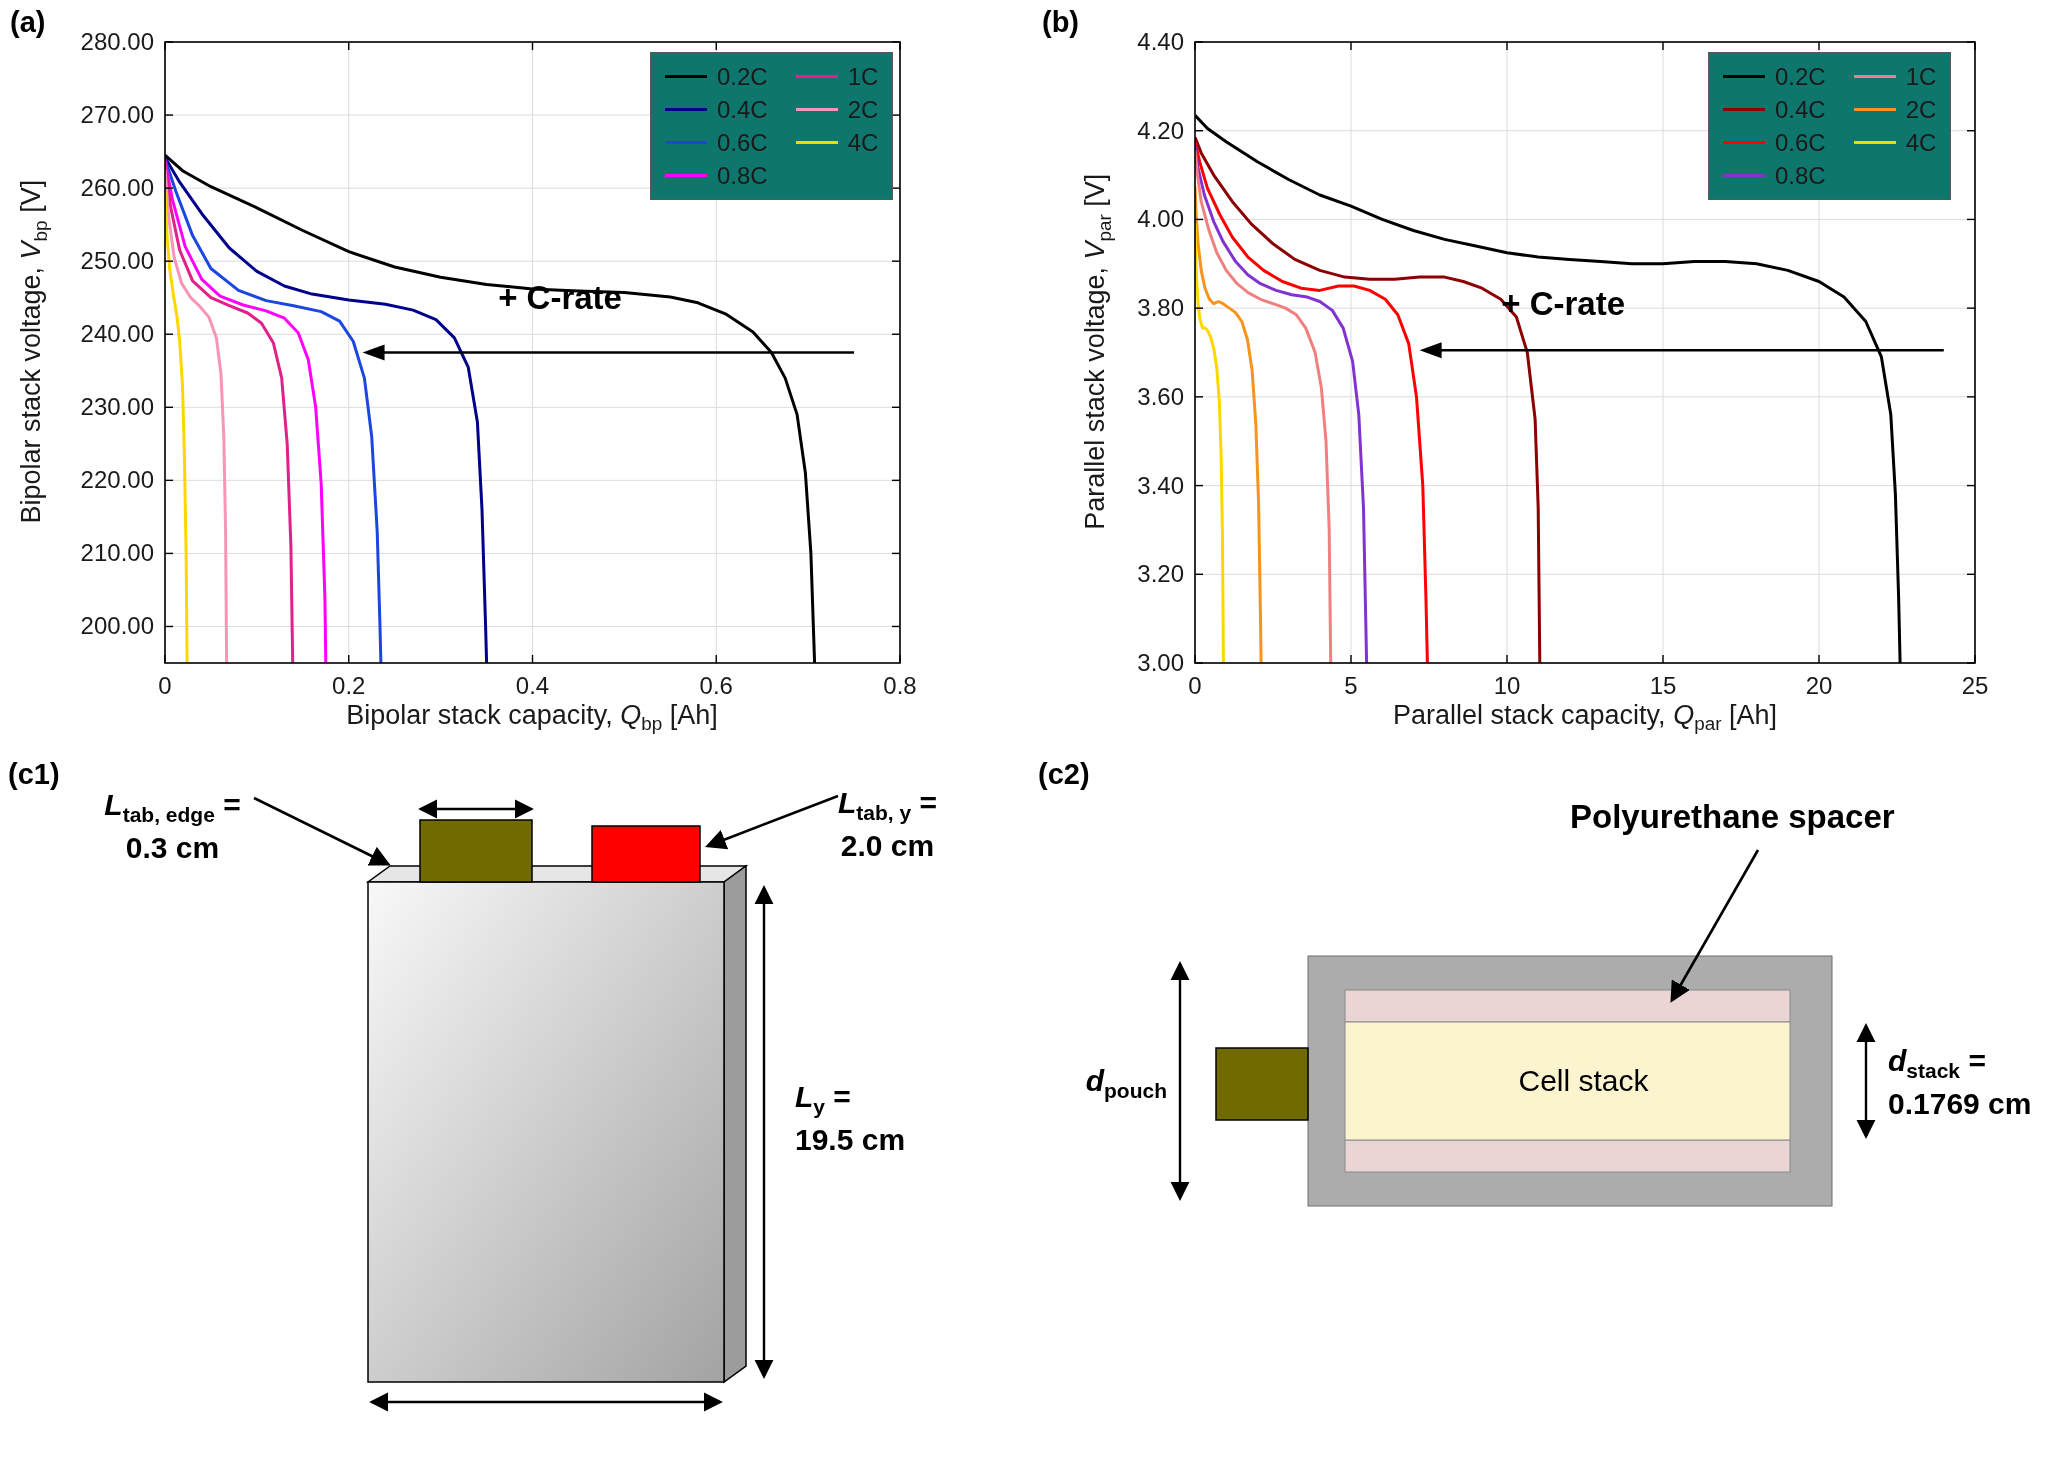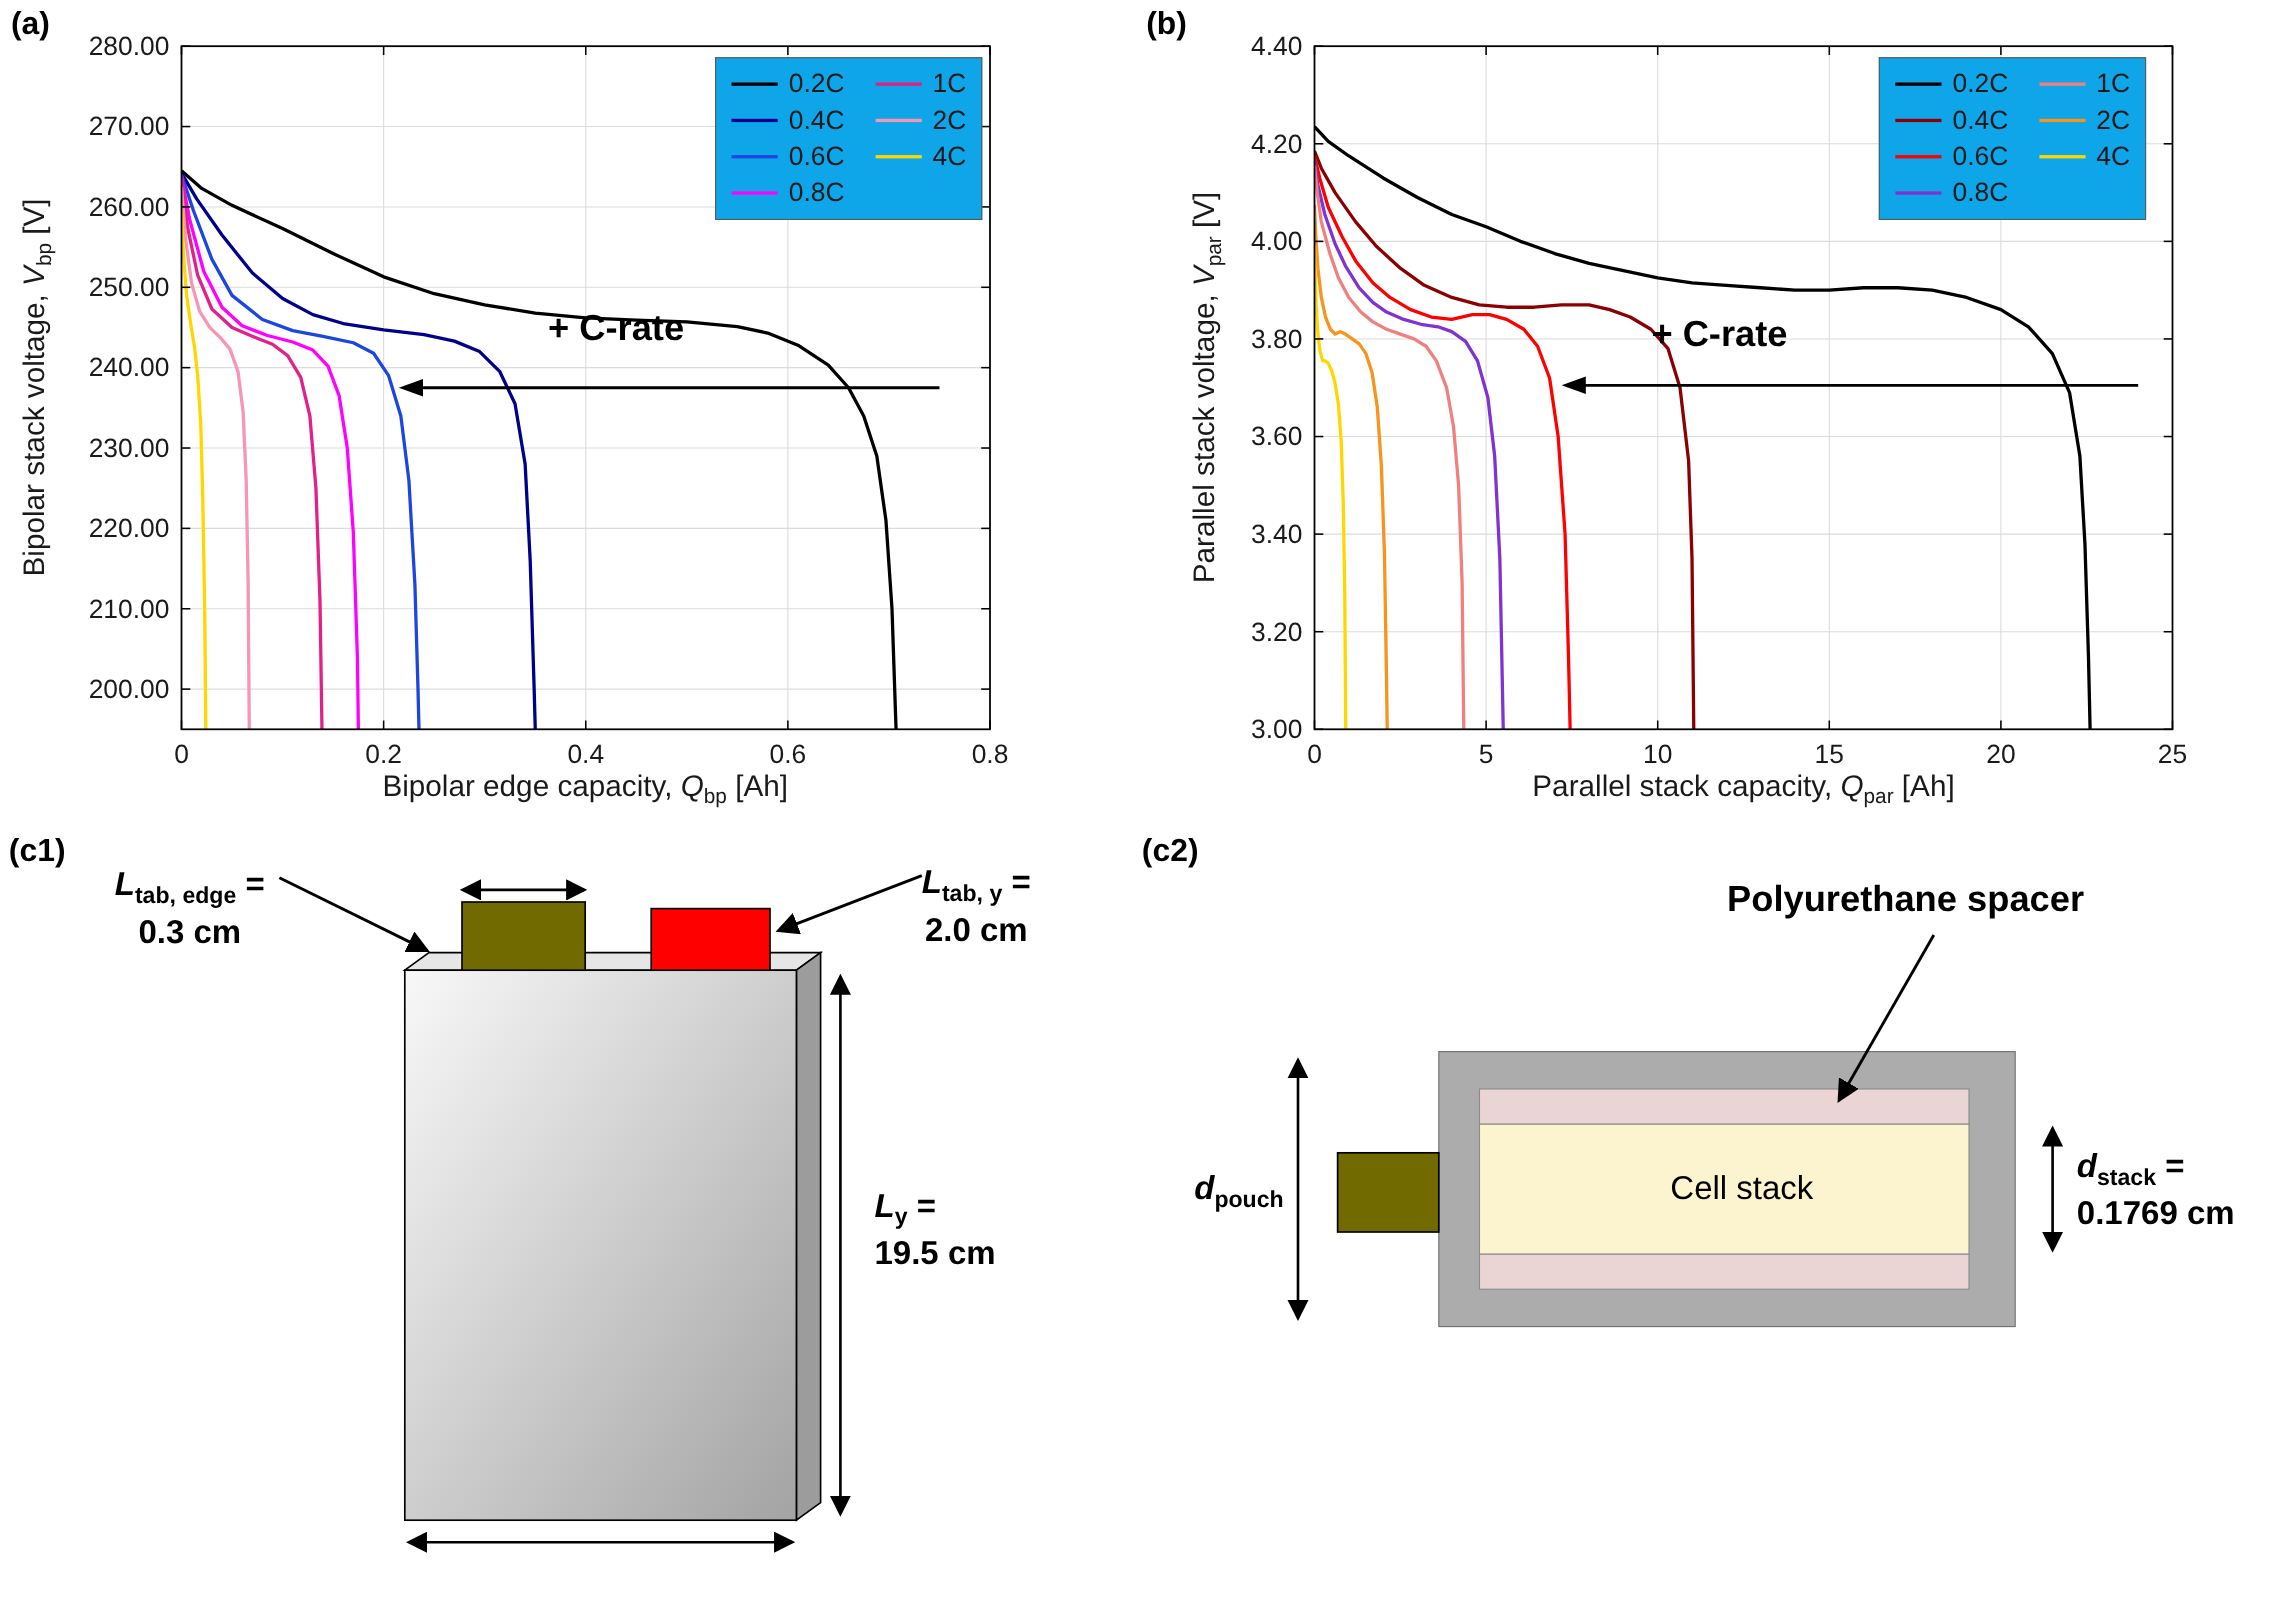--- a/index.html
+++ b/index.html
@@ -6,21 +6,21 @@
   .figure{position:relative;width:2070px;height:1461px;background:#ffffff;
           font-family:"Liberation Sans","DejaVu Sans",sans-serif;color:#000;overflow:hidden;}
   svg.chart{position:absolute;}
   svg text{font-family:"Liberation Sans","DejaVu Sans",sans-serif;}
   .panel-tag{position:absolute;font-size:29px;font-weight:700;z-index:6;}
   .axis-label{position:absolute;font-size:27px;color:#1a1a1a;text-align:center;z-index:4;white-space:nowrap;}
   .ylabel{transform:rotate(-90deg);}
   .axis-label i, .dim-label i, .inline-var i{font-style:italic;}
   sub{font-size:70%;}
   .legend{position:absolute;display:grid;grid-auto-flow:column;grid-template-rows:repeat(4,31px);
-          column-gap:28px;row-gap:2px;background:#0ea5e9;border:1px solid #595959;padding:8px 14px;
+          column-gap:28px;row-gap:2px;background:#0f766e;border:1px solid #595959;padding:8px 14px;
           align-items:center;z-index:5;}
   .legend-item{display:flex;align-items:center;gap:10px;}
   .legend-swatch{width:42px;height:3px;display:inline-block;}
   .legend-label{font-size:24px;color:#1a1a1a;}
   .dim-label{position:absolute;font-weight:700;font-size:30px;line-height:1.28;z-index:6;white-space:nowrap;}
   .center{text-align:center;margin-top:44px;}
   .right{text-align:right;}
   #diagram-overlay{position:absolute;left:0;top:0;pointer-events:none;z-index:2;}
   .cellstack-text{position:absolute;display:flex;align-items:center;justify-content:center;
                   font-size:30px;z-index:6;padding-left:16px;}
@@ -102,21 +102,21 @@
       <text x="154" y="50" text-anchor="end" font-size="24" fill="#1a1a1a">280.00</text>
       <line x1="854.0625" y1="352.5" x2="378.53125" y2="352.5" stroke="#000" stroke-width="2.6"></line>
       <polygon points="362.53125,352.5 384.53125,344.5 384.53125,360.5" fill="#000"></polygon>
       <text x="560.0625" y="308.6647058823529" text-anchor="middle" font-size="33" font-weight="bold" fill="#000">+ C-rate</text>
     </svg>
   <div class="panel-tag" style="left:10px;top:6px">(a)</div>
   <div class="axis-label ylabel" style="left:-286px;top:334px;width:640px">
     <span>Bipolar stack voltage, </span><i>V</i><sub>bp</sub><span> [V]</span>
   </div>
   <div class="axis-label" style="left:232px;top:700px;width:600px">
-    <span>Bipolar edge capacity, </span><i>Q</i><sub>bp</sub><span> [Ah]</span>
+    <span>Bipolar stack capacity, </span><i>Q</i><sub>bp</sub><span> [Ah]</span>
   </div>
   <div class="legend" style="left:650px;top:52px">
       <div class="legend-item">
         <span class="legend-swatch" style="background: rgb(0, 0, 0);"></span>
         <span class="legend-label">0.2C</span>
       </div>
       <div class="legend-item">
         <span class="legend-swatch" style="background: rgb(0, 0, 139);"></span>
         <span class="legend-label">0.4C</span>
       </div>

